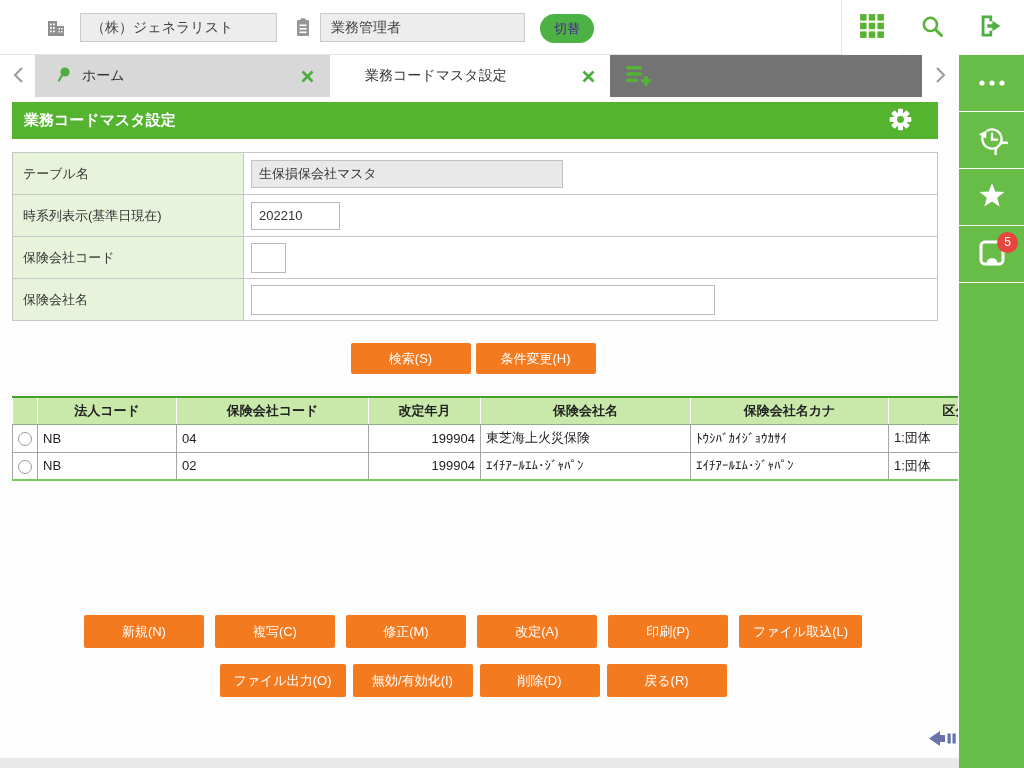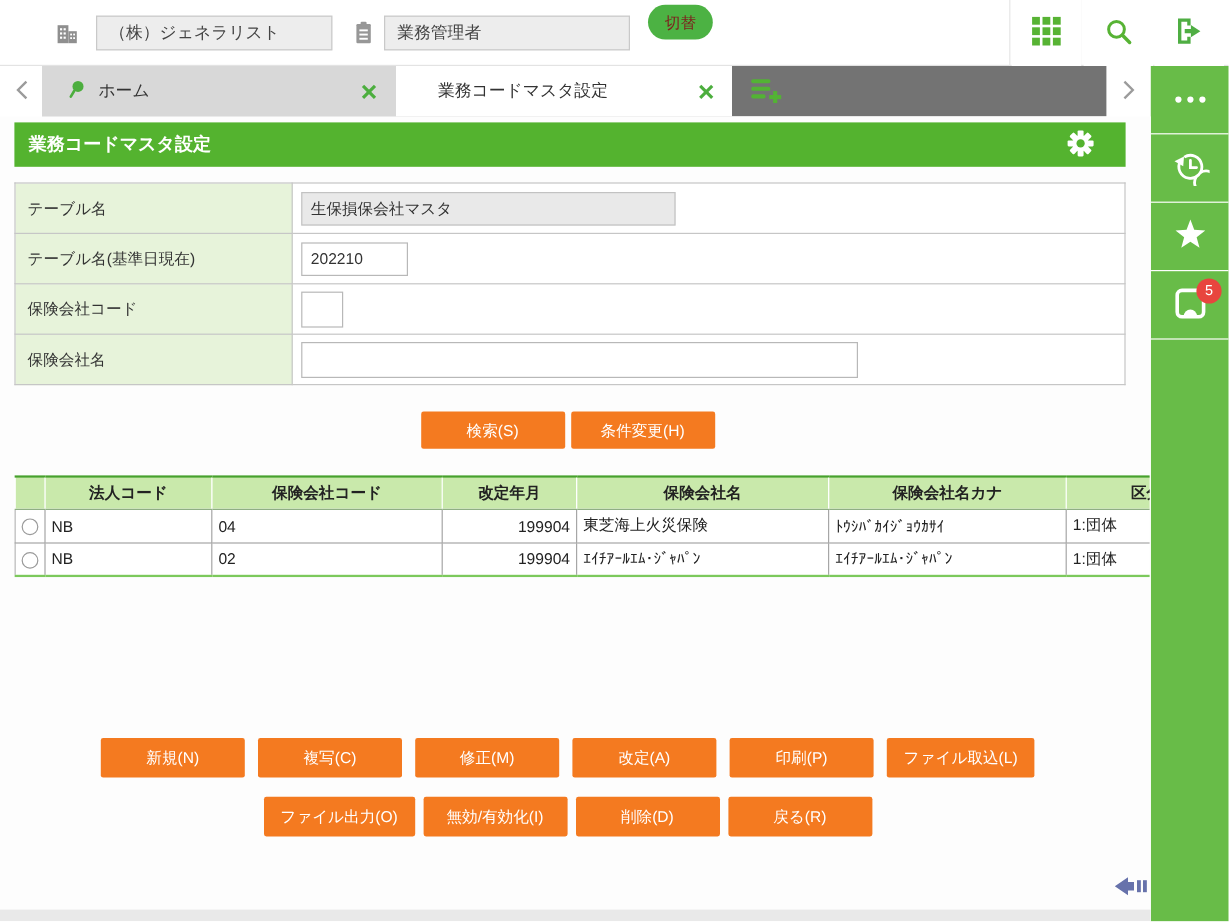--- a/index.html
+++ b/index.html
@@ -6,21 +6,21 @@
   html,body { width:1024px; height:768px; font-family:"Liberation Sans","DejaVu Sans",sans-serif; background:#fff; }
   .app { position:relative; width:1024px; height:768px; overflow:hidden; background:#fff; }
 
   
   .topbar { position:absolute; left:0; top:0; width:1024px; height:55px; background:#fff; border-bottom:1px solid #e3e3e3; }
   .topbar .icon-building { position:absolute; left:46px; top:17px; }
   .topbar .field-company { position:absolute; left:80px; top:13px; width:197px; }
   .topbar .icon-clipboard { position:absolute; left:294px; top:17px; }
   .topbar .field-role { position:absolute; left:320px; top:13px; width:205px; }
   .topbar input { height:29px; width:100%; background:#ededed; border:1px solid #c9c9c9; font-size:14px; color:#444; padding:0 10px; font-family:inherit; }
-  .btn-switch { position:absolute; left:540px; top:4px; height:29px; padding:0 14px; background:#4cb243; color:#7f1d1d; border:none; border-radius:15px; font-size:13px; font-family:inherit; cursor:pointer; }
+  .btn-switch { position:absolute; left:540px; top:14px; height:29px; padding:0 14px; background:#4cb243; color:#4c1d95; border:none; border-radius:15px; font-size:13px; font-family:inherit; cursor:pointer; }
   .topbar .vsep { position:absolute; top:0; width:1px; height:55px; background:#e6e6e6; }
   .top-icon-btn { position:absolute; top:0; width:58px; height:55px; display:flex; align-items:center; justify-content:center; background:#fff; border:none; cursor:pointer; }
 
   
   .tabbar { position:absolute; left:0; top:55px; width:1024px; height:42px; background:#fff; }
   .tab-strip { position:absolute; left:35px; top:0; width:887px; height:42px; background:#737373; display:flex; align-items:stretch; }
   .tab { display:flex; align-items:center; font-size:14px; color:#333; cursor:pointer; }
   .tab-home { width:295px; background:#d8d8d8; }
   .tab-home .pin { margin-left:21px; }
   .tab-home .tab-label { margin-left:11px; }
@@ -276,21 +276,21 @@
       </button>
     </div>
 
     <table class="form-table">
       <tbody>
           <tr>
         <td class="lbl">テーブル名</td>
         <td class="val"><input type="text" class="inp-table-name" readonly="" value="生保損保会社マスタ" style=""></td>
       </tr>
       <tr>
-        <td class="lbl">テーブル名(基準日現在)</td>
+        <td class="lbl">時系列表示(基準日現在)</td>
         <td class="val"><input type="text" class="inp-base-date" value="202210" style=""></td>
       </tr>
       <tr>
         <td class="lbl">保険会社コード</td>
         <td class="val"><input type="text" class="inp-code" value="" style=""></td>
       </tr>
       <tr>
         <td class="lbl">保険会社名</td>
         <td class="val"><input type="text" class="inp-name" value="" style=""></td>
       </tr>

